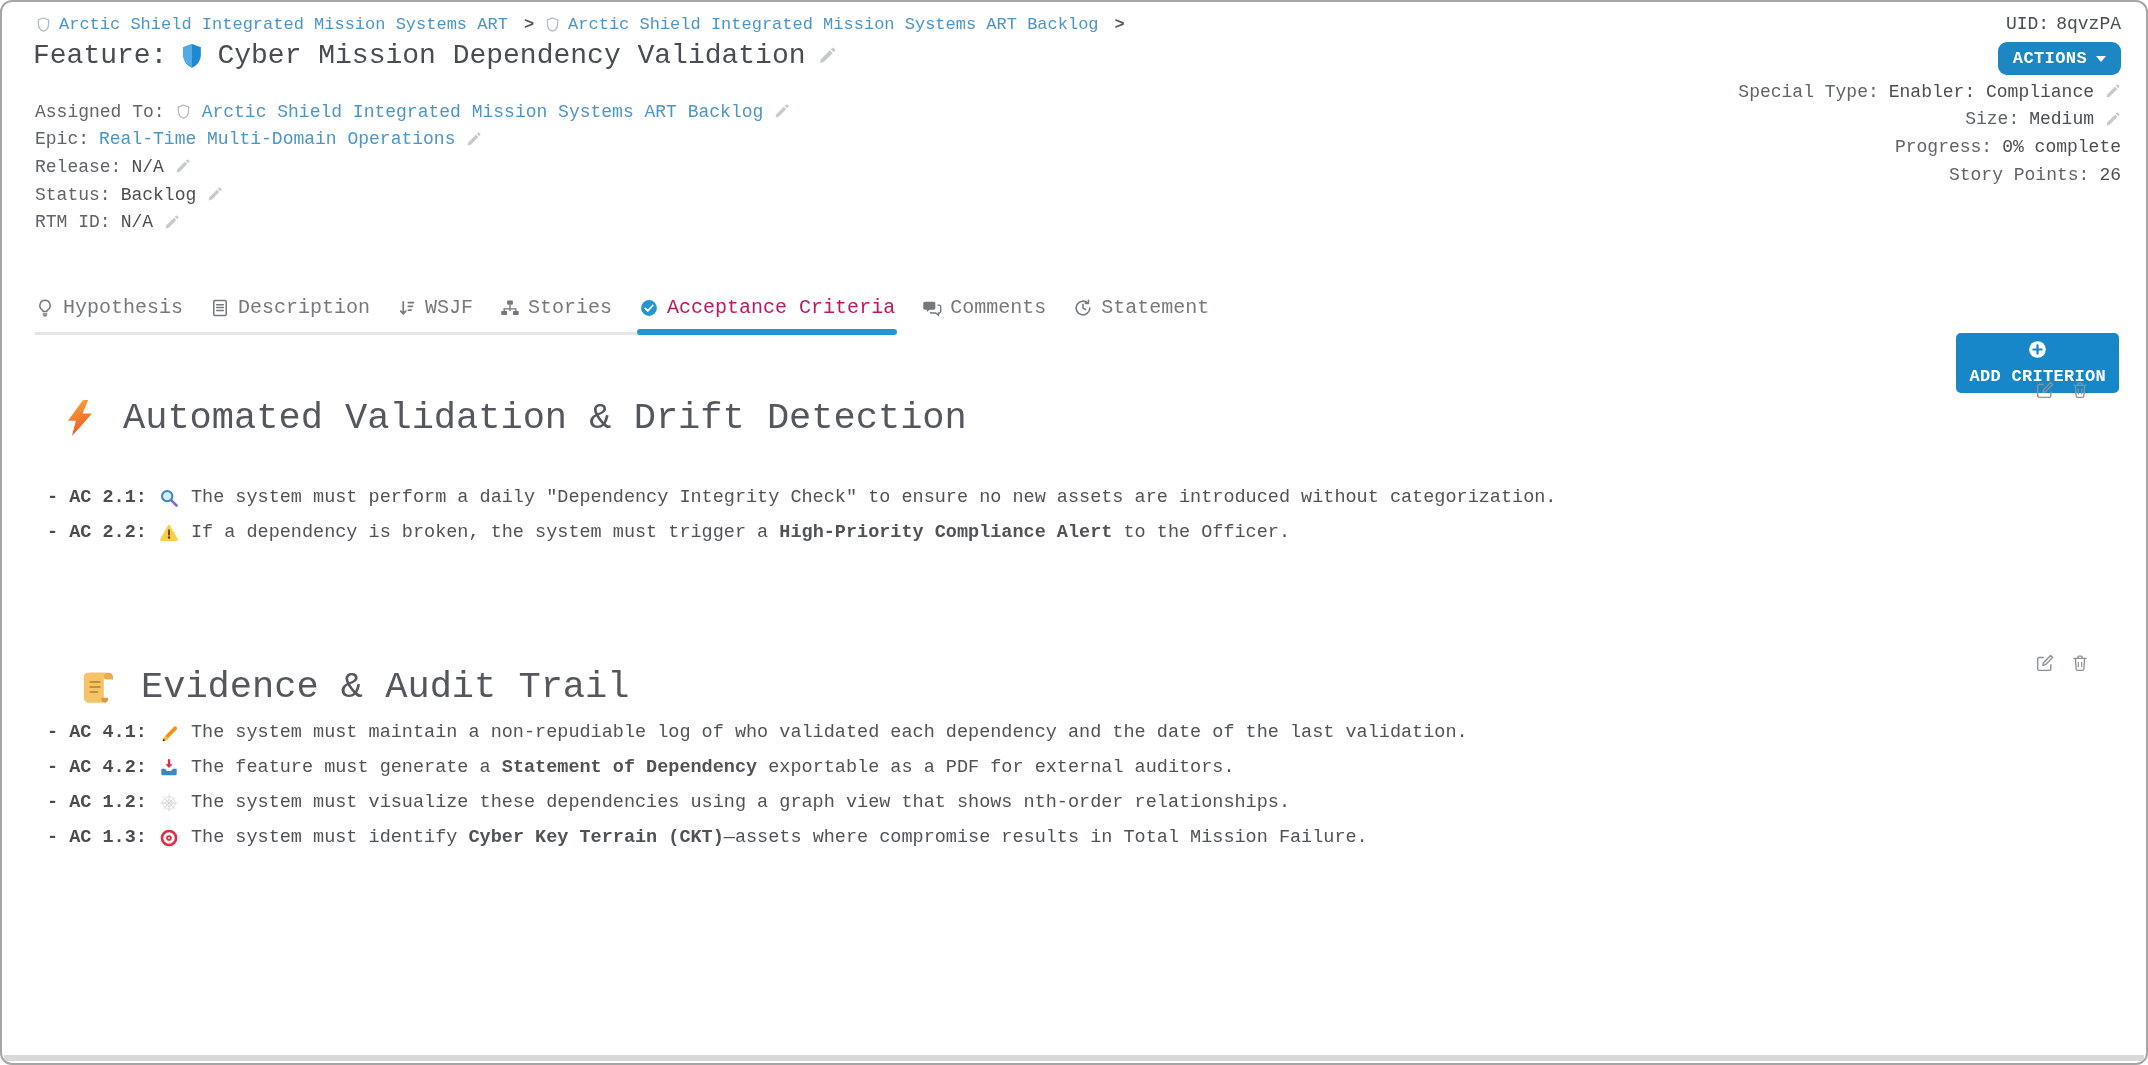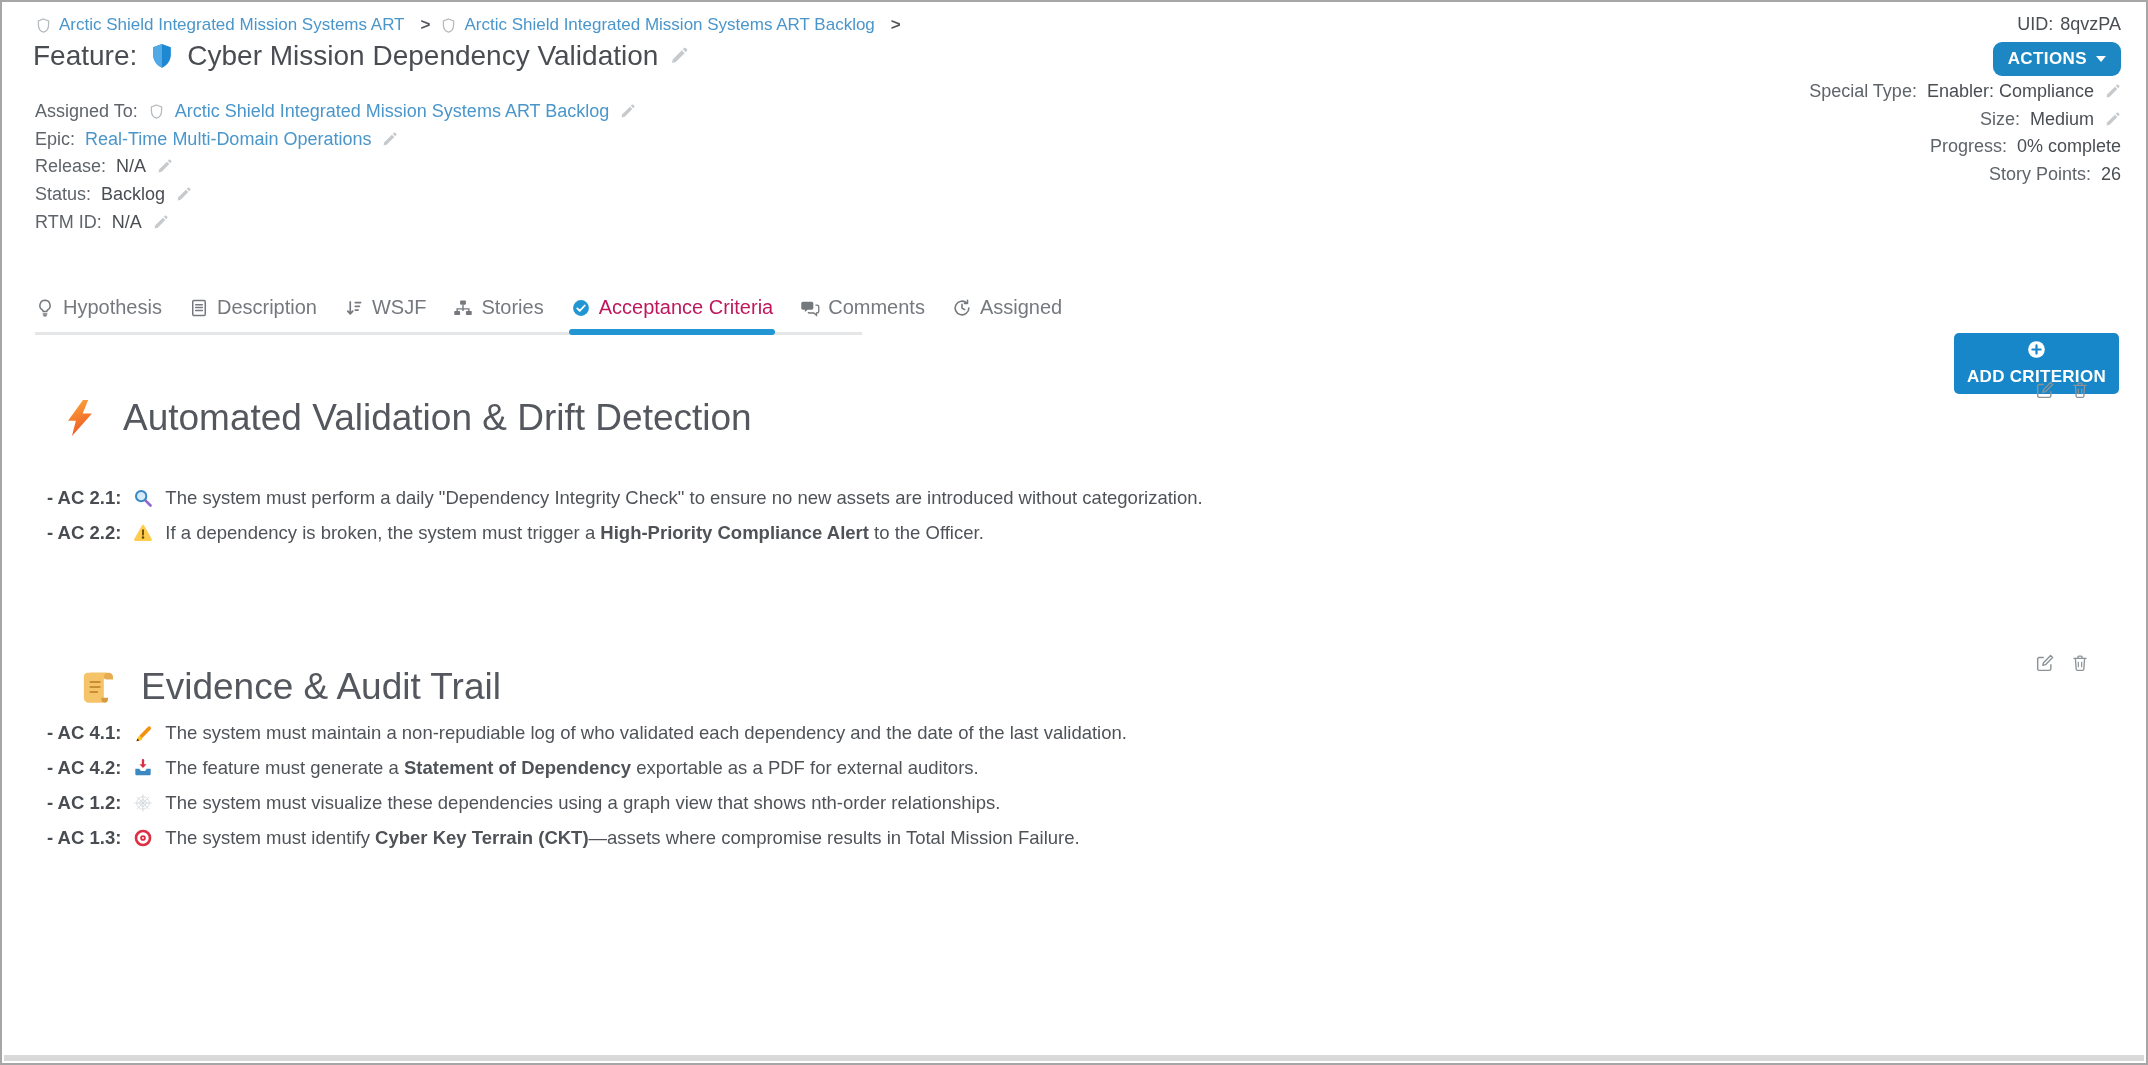--- a/index.html
+++ b/index.html
@@ -1,19 +1,19 @@
 <!DOCTYPE html>
 <html><head>
 <meta charset="utf-8">
 <style>
   html,body{margin:0;padding:0;width:2148px;height:1065px;background:#fff;}
   .frame{
     position:absolute;inset:0;background:#fff;
-    border:2px solid #a6a6a6;border-radius:0;overflow:hidden;
-    font-family:Liberation Sans, sans-serif;color:#4a4e53;
+    border:2px solid #a6a6a6;border-radius:12px;overflow:hidden;
+    font-family:Liberation Mono, monospace;color:#4a4e53;
   }
   .bottom-strip{position:absolute;left:2px;right:2px;bottom:2px;height:6px;background:#d9d9d9;}
   .icon{display:inline-flex;align-items:center;justify-content:center;}
   .icon svg{display:block;}
 
   
   .breadcrumb{position:absolute;top:13px;left:33px;display:flex;align-items:center;font-size:17px;}
   .crumb{display:inline-flex;align-items:center;gap:7px;margin-right:10px;}
   .crumb .icon svg{width:17px;height:17px;}
   .link{color:#4a96cb;text-decoration:none;cursor:pointer;}
@@ -280,21 +280,21 @@
         <span>Comments</span>
       </div>
       <div class="tab">
         <span class="icon">
           <svg viewBox="0 0 24 24" fill="none" stroke="currentColor" stroke-width="1.9" stroke-linecap="round" stroke-linejoin="round">
             <path d="M20.2 12a8.2 8.2 0 1 1-2.4-5.8"></path>
             <path d="M18.6 2.8v3.6H15"></path>
             <path d="M12 7.6V12l3.2 1.9"></path>
           </svg>
         </span>
-        <span>Assigned</span>
+        <span>Statement</span>
       </div>
     </div>
 
   <button class="add-btn">
     <span class="icon" id="add-plus">
         <svg viewBox="0 0 24 24">
           <circle cx="12" cy="12" r="10.5" fill="#fff"></circle>
           <path d="M12 6.8v10.4M6.8 12h10.4" stroke="#1787c9" stroke-width="2.8" stroke-linecap="round"></path>
         </svg>
       </span>

